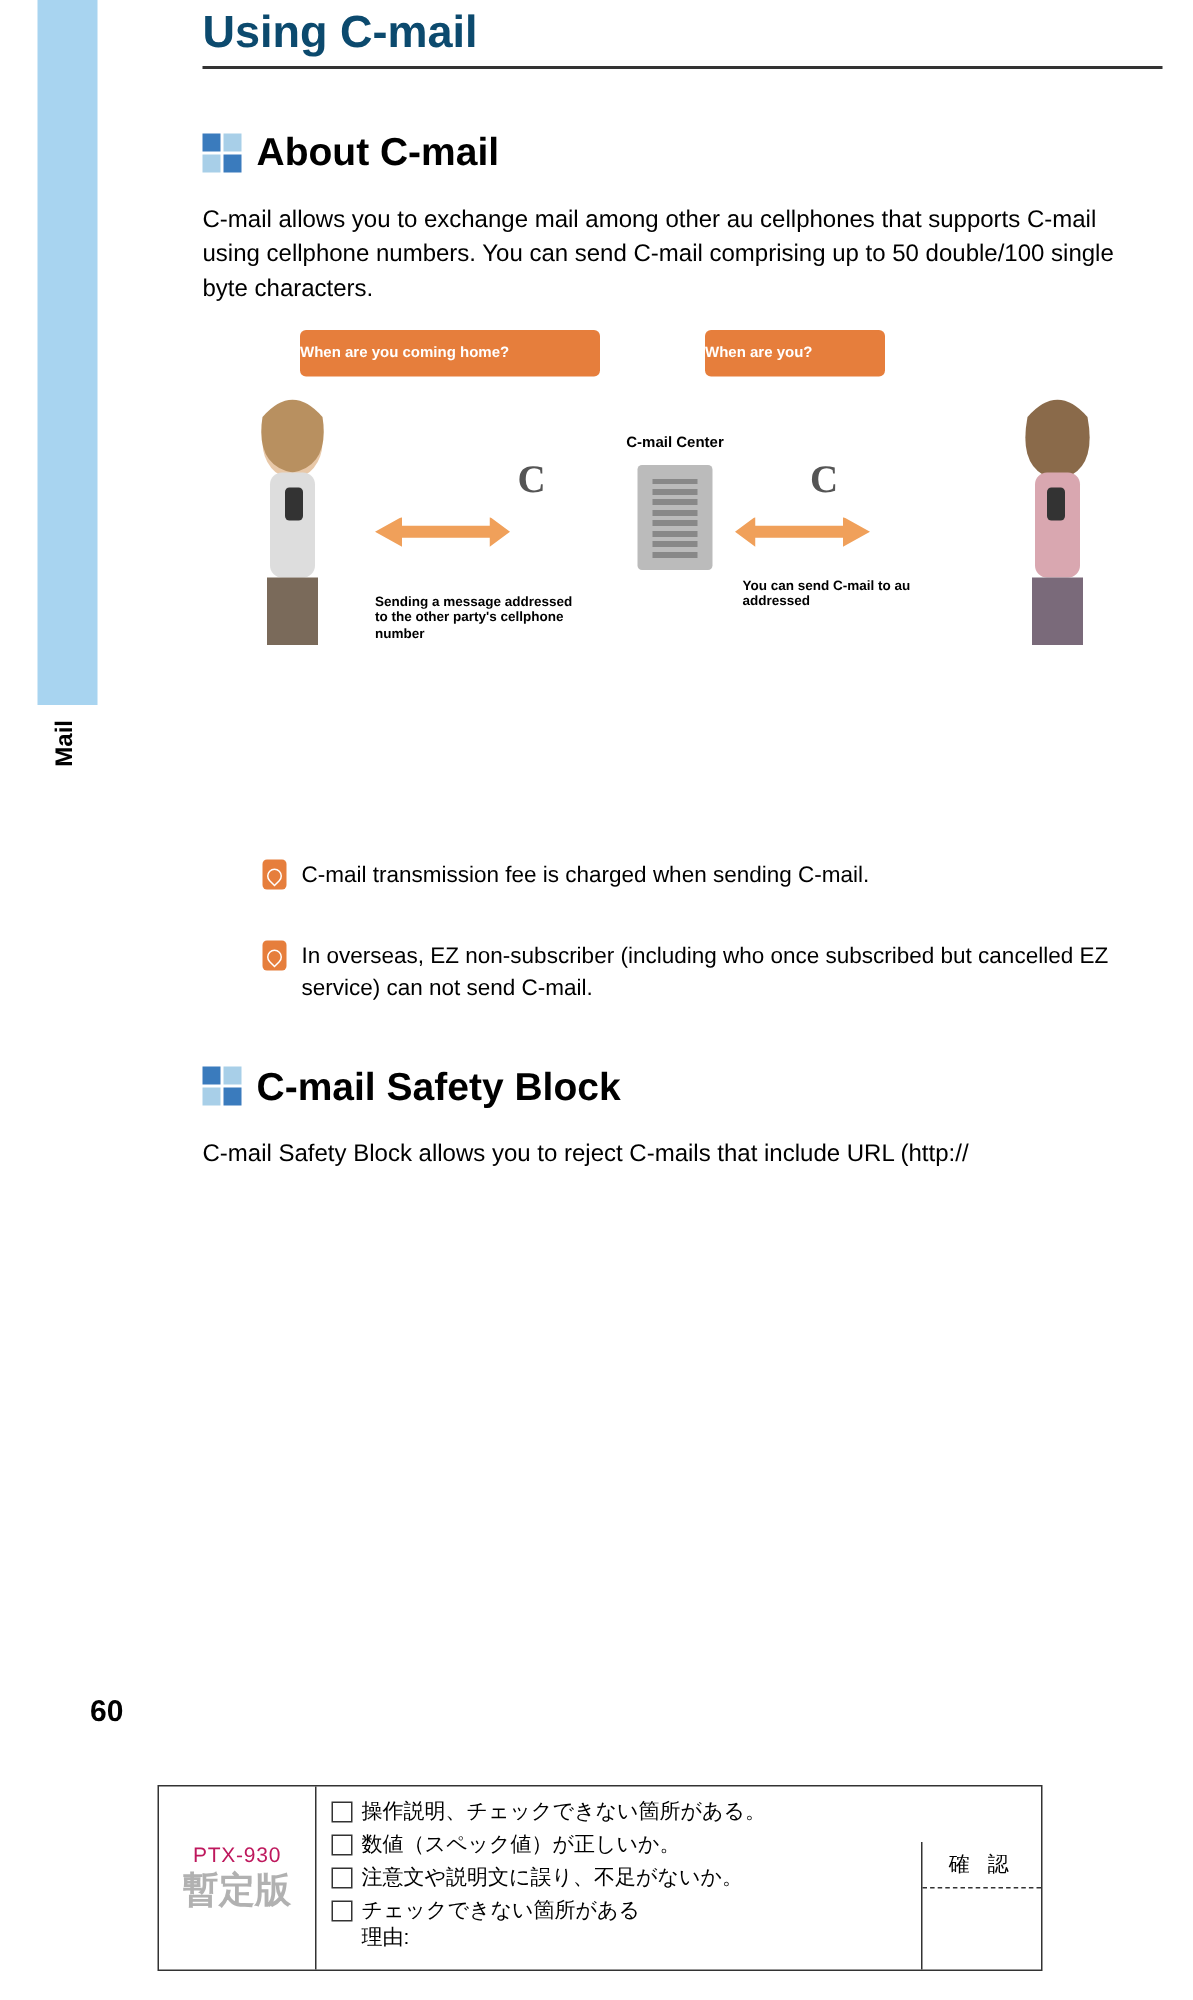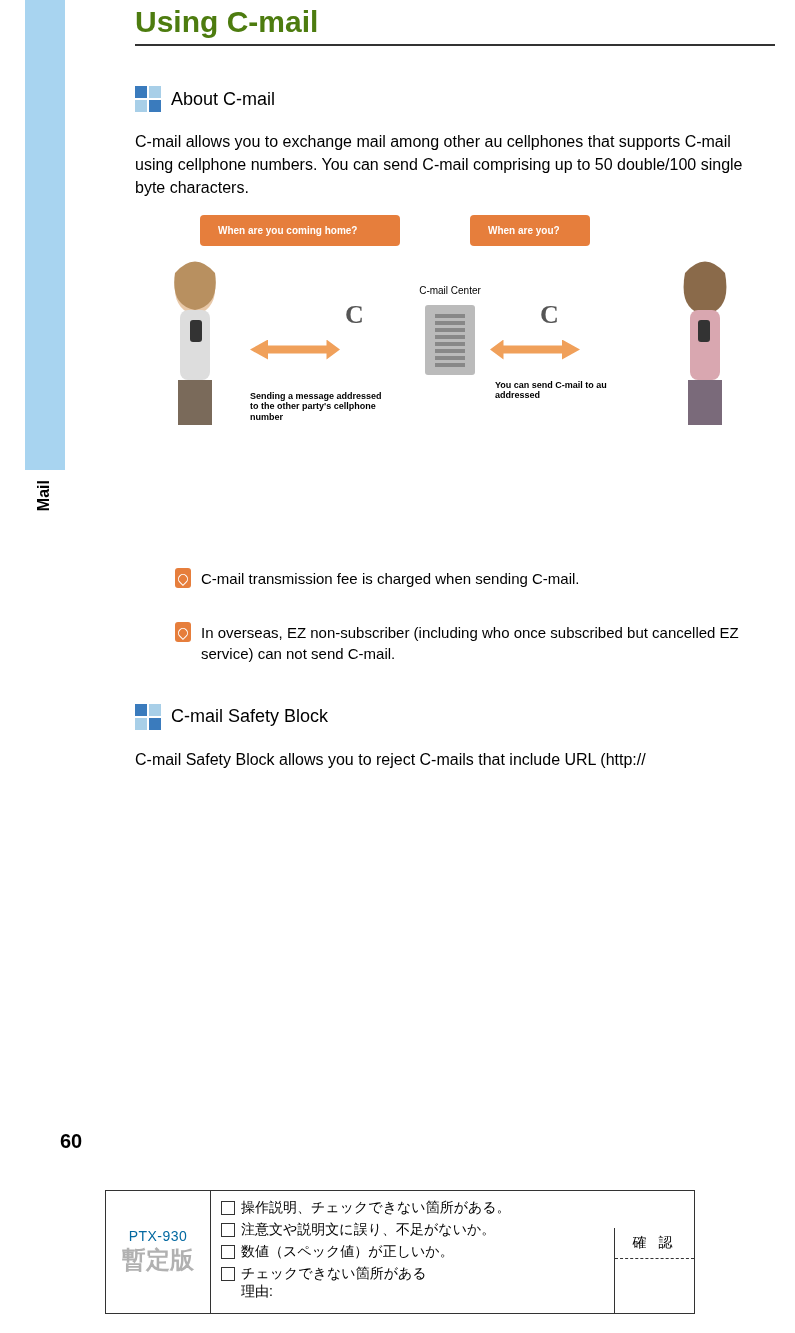--- a/index.html
+++ b/index.html
@@ -32,21 +32,21 @@
   }
   .content {
     position: absolute;
     left: 135px;
     top: 5px;
     width: 630px;
   }
   .title {
     font-size: 30px;
     font-weight: bold;
-    color: #4d7c0f;
+    color: #0c4a6e;
     margin-bottom: 5px;
   }
   .underline {
     border-bottom: 2px solid #333;
     width: 640px;
     margin-bottom: 40px;
   }
   .subheading {
     display: flex;
     align-items: center;
@@ -55,54 +55,54 @@
   }
   .checker {
     display: inline-grid;
     grid-template-columns: 12px 12px;
     grid-template-rows: 12px 12px;
     gap: 2px;
   }
   .checker span { width: 12px; height: 12px; }
   .c1 { background: #3a7bbd; }
   .c2 { background: #a8cfe8; }
-  .subheading-text { font-size: 18px; font-weight: normal; }
+  .subheading-text { font-size: 26px; font-weight: bold; }
   .bodytext { font-size: 16px; line-height: 1.45; margin-bottom: 15px; }
   .diagram {
     position: relative;
     width: 600px;
     height: 320px;
     margin: 0 auto 10px;
   }
   .bubble {
     position: absolute;
     background: #e67e3c;
     color: #fff;
     font-size: 10px;
     font-weight: bold;
-    padding: 10px 18px;
+    padding: 10px 0;
     border-radius: 4px;
   }
   .bubble1 { left: 50px; top: 0; width: 200px; }
   .bubble2 { left: 320px; top: 0; width: 120px; }
   .woman {
     position: absolute;
     width: 90px;
     height: 180px;
   }
   .woman1 { left: 0; top: 40px; }
   .woman2 { right: 0; top: 40px; }
   .woman svg { width: 100%; height: 100%; }
   .center-label {
     position: absolute;
     left: 50%;
     top: 70px;
     transform: translateX(-50%);
     font-size: 10px;
-    font-weight: normal;
+    font-weight: bold;
     text-align: center;
   }
   .building {
     position: absolute;
     left: 50%;
     top: 90px;
     transform: translateX(-50%);
     width: 50px;
     height: 70px;
     background: #bbb;
@@ -209,21 +209,21 @@
   }
   .rb-left {
     width: 105px;
     border-right: 1.5px solid #333;
     display: flex;
     flex-direction: column;
     align-items: center;
     justify-content: center;
     padding: 8px 4px;
   }
-  .rb-model { color: #0369a1; font-size: 14px; letter-spacing: 0.5px;}
+  .rb-model { color: #be185d; font-size: 14px; letter-spacing: 0.5px;}
   .rb-prov {
     font-size: 24px;
     font-weight: bold;
     color: rgba(100,100,100,0.5);
   }
   .rb-mid {
     flex: 1;
     padding: 8px 10px;
   }
   .rb-row { display: flex; align-items: flex-start; gap: 6px; margin-bottom: 4px;}
@@ -332,25 +332,25 @@
     <div class="rb-model">PTX-930</div>
     <div class="rb-prov">暫定版</div>
   </div>
   <div class="rb-mid">
     <div class="rb-row">
       <span class="checkbox"></span>
       <span>操作説明、チェックできない箇所がある。</span>
     </div>
     <div class="rb-row">
       <span class="checkbox"></span>
-      <span>注意文や説明文に誤り、不足がないか。</span>
+      <span>数値（スペック値）が正しいか。</span>
     </div>
     <div class="rb-row">
       <span class="checkbox"></span>
-      <span>数値（スペック値）が正しいか。</span>
+      <span>注意文や説明文に誤り、不足がないか。</span>
     </div>
     <div class="rb-row">
       <span class="checkbox"></span>
       <span style="white-space:pre-line">チェックできない箇所がある
 理由:</span>
     </div>
   </div>
   <div class="rb-right">
     <div class="rb-confirm">確 認</div>
   </div>

